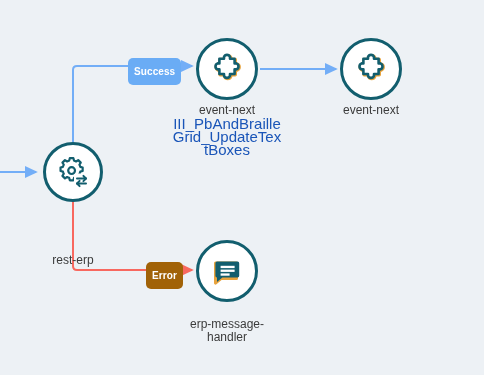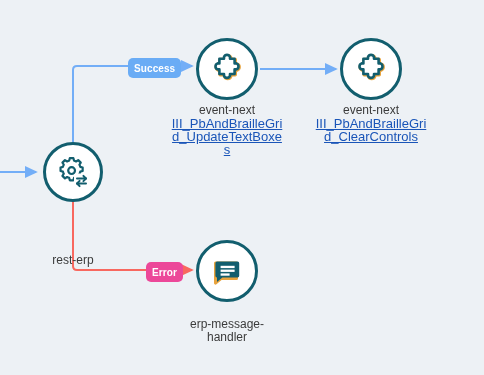--- a/index.html
+++ b/index.html
@@ -26,41 +26,40 @@
     text-align:center;
     line-height:13px;
   }
   .node-title{
     font-size:12px;
     color:#3b3b3b;
     white-space:nowrap;
     display:block;
   }
   .node-link{
-    font-size:13px;
+    font-size:15px;
     color:#1a55b8;
-    text-decoration:underline;
     display:block;
     word-break:break-all;
     cursor:pointer;
   }
   .badge{
     position:absolute;
     box-sizing:border-box;
     color:#ffffff;
     font-size:10px;
     font-weight:bold;
     border-radius:5px;
     display:flex;align-items:center;justify-content:center;
     letter-spacing:0.1px;
-    height:20px;
+    height:27px;
     padding:0 6px;
   }
   .badge-success{background:#6aacf5;}
-  .badge-error{background:#ec4899;}
+  .badge-error{background:#a16207;}
 </style>
 </head>
 <body>
 
 <div id="canvas">
 
   <svg class="edge-layer" viewBox="0 0 484 375" width="484" height="375">
     <defs>
       <marker id="arrow-blue" markerWidth="7" markerHeight="7" refX="5.6" refY="3" orient="auto" markerUnits="strokeWidth">
         <path d="M0,0 L6.5,3 L0,6 z" fill="#73aef7"></path>
@@ -142,21 +141,20 @@
         <path d="M13,4 a3.2,3.2 0 0 1 6,0 v1.8 h4.6 v4.6 h1.8 a3.2,3.2 0 0 1 0,6 h-1.8 v4.6
                  h-4.6 v1.8 a3.2,3.2 0 0 1 -6,0 v-1.8 h-4.6 v-4.6 h-1.8 a3.2,3.2 0 0 1 0,-6
                  h1.8 v-4.6 h4.6 z" fill="none" stroke="#e8a33d" stroke-width="3.4" stroke-linejoin="round" transform="translate(0.7,0.7)"></path>
         <path d="M13,4 a3.2,3.2 0 0 1 6,0 v1.8 h4.6 v4.6 h1.8 a3.2,3.2 0 0 1 0,6 h-1.8 v4.6
                  h-4.6 v1.8 a3.2,3.2 0 0 1 -6,0 v-1.8 h-4.6 v-4.6 h-1.8 a3.2,3.2 0 0 1 0,-6
                  h1.8 v-4.6 h4.6 z" fill="#ffffff" stroke="#125e6e" stroke-width="2.6" stroke-linejoin="round"></path>
       </svg>
     </div>
     <div class="node-labels" style="left:-56px;top:35px;width:112px;">
       <span class="node-title">event-next</span>
-      <span class="node-link">III_PbAndBrailleGrid_ClearControls</span>
     </div>
   </div>
 
   <div class="node" style="left:227px;top:271px;">
     <div class="node-circle" style="left:-31px;top:-31px;width:62px;height:62px;border:3px solid #125e6e;">
       <svg width="32" height="32" viewBox="0 0 32 32">
         <path d="M5.4,7.2 h21 v15.4 h-15.6 l-5.4,4.6 z" fill="none" stroke="#e8a33d" stroke-width="3" stroke-linejoin="round" transform="translate(-0.9,0.9)"></path>
         <path d="M6,6.6 h20.6 a1.6,1.6 0 0 1 1.6,1.6 v12.6 a1.6,1.6 0 0 1 -1.6,1.6
                  h-15.2 l-5.4,4.6 v-4.6 a1.6,1.6 0 0 1 -1.6,-1.6 v-12.6 a1.6,1.6 0 0 1 1.6,-1.6 z" fill="#125e6e"></path>
         <rect x="9.6" y="10.8" width="14" height="2.3" fill="#ffffff"></rect>

